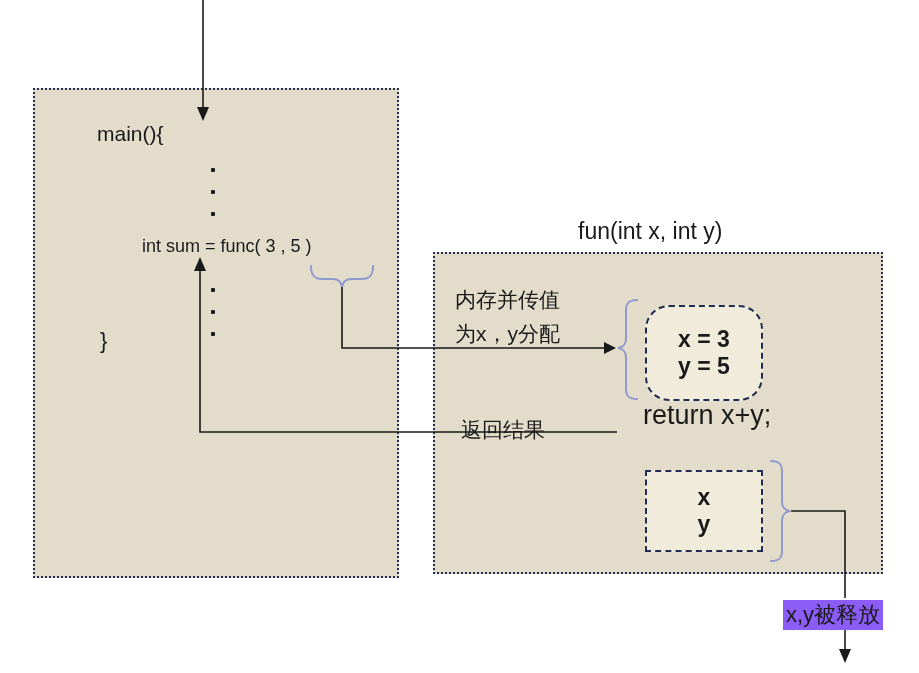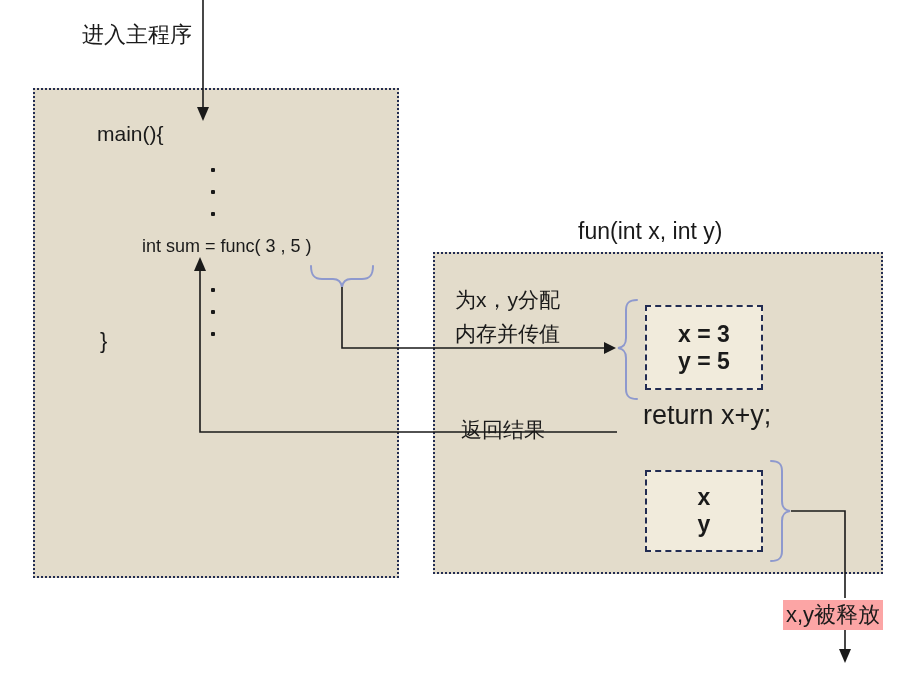--- a/index.html
+++ b/index.html
@@ -24,21 +24,21 @@
     border: 2px dashed #222c52;
     z-index: 2;
     display: flex;
     flex-direction: column;
     align-items: center;
     justify-content: center;
     font-weight: bold;
     font-size: 23px;
     line-height: 27px;
   }
-  #params-box  { left: 645px; top: 305px; width: 118px; height: 85px; }
+  #params-box  { left: 645px; top: 305px; width: 118px; height: 96px; border-radius: 24px; }
   #release-box { left: 645px; top: 470px; width: 118px; height: 82px; }
   #connector-layer {
     position: absolute;
     left: 0; top: 0; width: 919px; height: 673px;
     z-index: 3;
     pointer-events: none;
   }
   .lbl { position: absolute; white-space: nowrap; z-index: 4; }
   #enter-label {
     left: 57px; top: 20px; width: 160px;
@@ -46,21 +46,21 @@
   }
   #main-open   { left: 97px;  top: 122px; font-size: 21px; }
   #call-stmt   { left: 142px; top: 236px; font-size: 18px; }
   #main-close  { left: 100px; top: 328px; font-size: 22px; }
   #fun-sig     { left: 578px; top: 202px; font-size: 23px; margin-top: 16px; }
   #alloc-label { left: 455px; top: 283px; font-size: 21px; line-height: 34px; }
   #return-stmt { left: 643px; top: 400px; font-size: 27px; }
   #return-result-label { left: 461px; top: 416px; font-size: 21px; }
   #release-label {
     left: 783px; top: 600px; font-size: 22px;
-    background: #fca5a5; padding: 0 3px; z-index: 5;
+    background: #8b5cf6; padding: 0 3px; z-index: 5;
   }
   .dots { position: absolute; left: 211px; width: 5px; z-index: 2; }
   #dots-upper { top: 168px; }
   #dots-lower { top: 288px; }
   .dot {
     width: 4px; height: 4px; background: #1a1a1a;
     border-radius: 1px; margin-bottom: 18px;
   }
 </style>
 </head>
@@ -106,21 +106,20 @@
            C784,512 782,515 782,521 L782,551 C782,558 779,561 771,561" stroke="#8e99ce" stroke-width="2" fill="none" stroke-linecap="round"></path>
 
   <g>
     <path d="M791,511 L845,511 L845,598" stroke="#1a1a1a" stroke-width="1.6" fill="none"></path>
     <path d="M845,628 L845,650" stroke="#1a1a1a" stroke-width="1.6" fill="none"></path>
     <polygon points="839,649 851,649 845,663" fill="#1a1a1a"></polygon>
   </g>
 </svg>
 
 <div id="enter-label" class="lbl">
-  <div>进入主程序</div>
 </div>
 
 <div id="main-open" class="lbl">main(){</div>
 
 <div id="dots-upper" class="dots">
   <div class="dot"></div>
     <div class="dot"></div>
     <div class="dot"></div>
 </div>
 
@@ -130,21 +129,21 @@
   <div class="dot"></div>
     <div class="dot"></div>
     <div class="dot"></div>
 </div>
 
 <div id="main-close" class="lbl">}</div>
 
 <div id="fun-sig" class="lbl">fun(int x, int y)</div>
 
 <div id="alloc-label" class="lbl">
+  <div>内存并传值</div>
   <div>为x，y分配</div>
-  <div>内存并传值</div>
 </div>
 
 <div id="return-stmt" class="lbl">return x+y;</div>
 
 <div id="return-result-label" class="lbl">返回结果</div>
 
 <div id="release-label" class="lbl">x,y被释放</div>
 
 </body></html>

